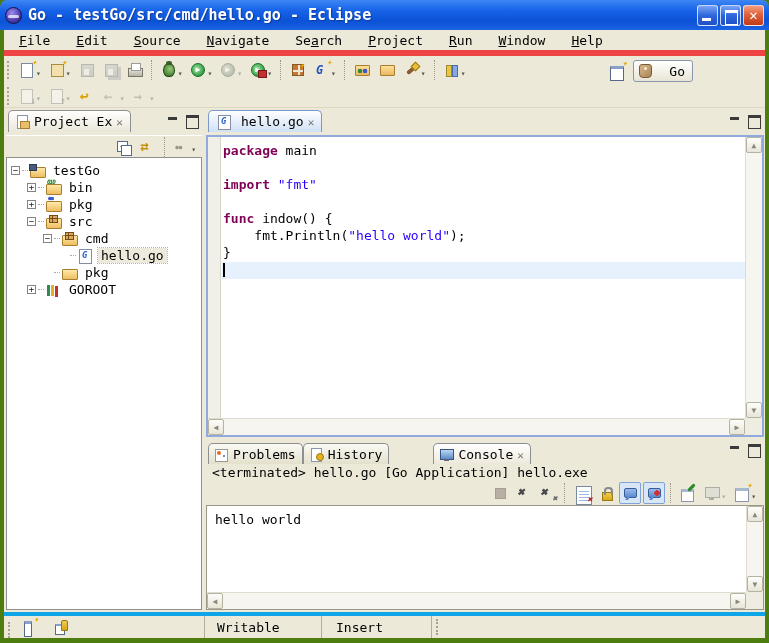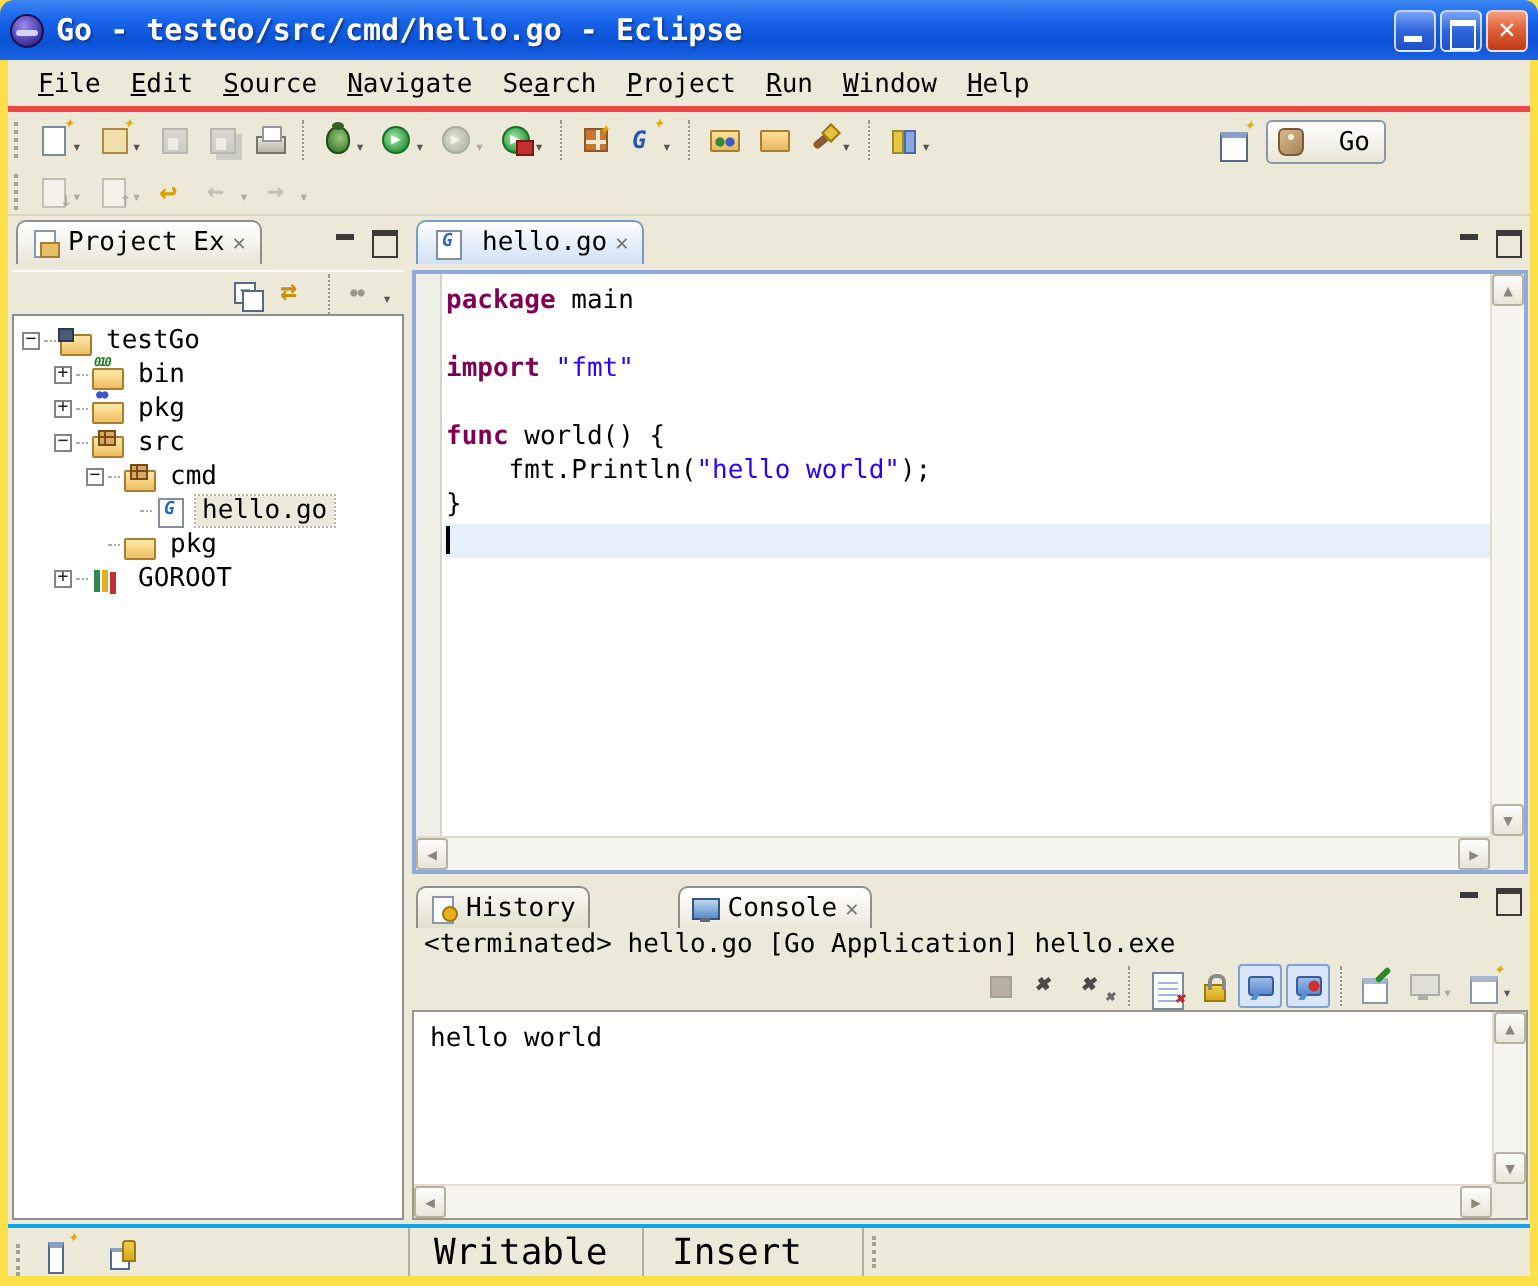--- a/index.html
+++ b/index.html
@@ -1,17 +1,17 @@
 <!DOCTYPE html>
 <html><head>
 <meta charset="utf-8">
 <style>
   * { margin:0; padding:0; box-sizing:border-box; }
   html,body { width:769px; height:643px; font-family:"DejaVu Sans Mono",monospace; }
-  .window { position:relative; width:769px; height:643px; background:#fde047; overflow:hidden; }
+  .window { position:relative; width:769px; height:643px; background:#4d7c0f; overflow:hidden; }
 
   
   .titlebar { position:absolute; left:0; top:0; width:769px; height:30px;
     background:linear-gradient(180deg,#3C86F4 0%,#1763E8 35%,#0B52D6 70%,#1A63E2 100%);
     border-radius:7px 7px 0 0; display:flex; align-items:center; padding:0 5px; }
   .app-icon { width:17px; height:17px; border-radius:50%;
     background:radial-gradient(circle at 6px 5px,#9C8CF0,#4A3AA8 60%,#241A60); border:1px solid #1A1150; position:relative; flex:none; }
   .app-icon::after { content:""; position:absolute; left:2px; top:7px; width:11px; height:3px;
     background:#E8E8FF; border-radius:2px; opacity:.85; }
   .title-text { color:#fff; font-size:15px; font-weight:bold; margin-left:6px;
@@ -23,22 +23,22 @@
   .wbtn-min::before { content:""; position:absolute; left:4px; bottom:4px; width:9px; height:3px; background:#fff; }
   .wbtn-max::before { content:""; position:absolute; left:4px; top:4px; width:11px; height:11px;
     border:1px solid #fff; border-top:3px solid #fff; }
   .wbtn-close::before { content:"✕"; position:absolute; left:0; right:0; top:1px; text-align:center;
     color:#fff; font-size:14px; font-weight:bold; }
 
   
   .client { position:absolute; left:4px; right:4px; top:30px; bottom:5px; background:#ECE9D8; }
 
   
-  .menubar { position:absolute; left:0; top:0; right:0; height:26px; display:flex; align-items:flex-end;
-    padding-left:8px; gap:1px; border-bottom:3px solid #ef4444; }
+  .menubar { position:absolute; left:0; top:0; right:0; height:26px; display:flex; align-items:flex-start;
+    padding-left:8px; gap:12px; border-bottom:6px solid #ef4444; }
   .menu-item { font-size:13px; color:#000; padding:3px 7px; }
   .menu-item u { text-decoration:underline; }
 
   
   .tbrow { position:absolute; left:0; right:0; display:flex; align-items:center; }
   .tbrow.r1 { top:26px; height:28px; }
   .tbrow.r2 { top:54px; height:24px; border-bottom:1px solid #DCD8C4; }
   .grip { width:3px; height:18px; border-left:2px dotted #A6A290; margin:0 5px 0 3px; flex:none; }
   .tbtn { display:flex; align-items:center; padding:2px 2px; margin:0 1px; border:1px solid transparent; border-radius:2px; }
   .tbtn.pressed { background:#D9E6F8; border-color:#7FA3D6; }
@@ -192,21 +192,21 @@
       background:linear-gradient(#9ABCE8,#5A8AD0); border:1px solid #3A5A9A; border-radius:2px; }
   .ic-show-stdout::after, .ic-show-stderr::after { content:""; position:absolute; left:4px; bottom:1px; width:3px; height:3px; background:#5A8AD0; transform:skewX(-30deg); }
   .ic-show-stderr::before { background:radial-gradient(circle at 8px 4px,#D03030 2.5px,transparent 3px),linear-gradient(#9ABCE8,#5A8AD0); }
   .ic-pin-console::before { content:""; position:absolute; left:1px; top:4px; width:11px; height:9px; background:#fff; border:1px solid #8A96B0; border-top:3px solid #A8B8D0; }
   .ic-pin-console::after { content:""; position:absolute; right:0px; top:1px; width:9px; height:3px; background:#2A8A2A; border-radius:2px; transform:rotate(-45deg); }
   .ic-display-selected-console::before { content:""; position:absolute; left:1px; top:2px; width:13px; height:9px; background:#C8D4E4; border:1px solid #55606E; }
   .ic-display-selected-console::after { content:""; position:absolute; left:5px; bottom:1px; width:5px; height:2px; background:#55606E; }
   .ic-open-console::before { content:""; position:absolute; left:1px; top:3px; width:12px; height:10px; background:#fff; border:1px solid #8A96B0; border-top:3px solid #A8B8D0; }
 
   
-  .statusbar { position:absolute; left:0; right:0; bottom:0; height:26px; display:flex; align-items:flex-end; font-size:18px; border-top:2px solid #0ea5e9; }
+  .statusbar { position:absolute; left:0; right:0; bottom:0; height:26px; display:flex; align-items:flex-end; font-size:13px; border-top:4px solid #0ea5e9; }
   .sb-grip { width:3px; height:16px; border-left:2px dotted #A6A290; margin:0 6px 0 4px; flex:none; }
   .sb-icons { display:flex; gap:8px; align-items:center; margin-right:8px; }
   .ic-show-view-as-fastview::before { content:""; position:absolute; left:3px; top:2px; width:6px; height:12px; background:#fff; border:1px solid #55688A; border-top:3px solid #8AA0C8; }
   .ic-trim-stack::before { content:""; position:absolute; left:2px; top:5px; width:8px; height:8px; background:#fff; border:1px solid #55688A; border-top:2px solid #8AA0C8; }
   .ic-trim-stack::after { content:""; position:absolute; right:1px; top:1px; width:5px; height:9px; background:linear-gradient(#F0CC50,#D8A818); border:1px solid #9A7A10; border-radius:2px 2px 0 0; }
   .seg-writable { position:absolute; left:200px; width:118px; height:100%; display:flex; align-items:center; border-left:1px solid #B2AE9C; border-right:1px solid #B2AE9C; padding-left:12px; }
   .seg-insert { position:absolute; left:320px; width:108px; height:100%; display:flex; align-items:center; border-right:1px solid #B2AE9C; padding-left:12px; }
   .seg-extra { position:absolute; left:428px; height:100%; display:flex; align-items:center; }
 </style>
 </head>
@@ -420,39 +420,43 @@
           <span class="pbtn pbtn-max"></span>
         </div>
       </div>
       <div class="ed-body">
         <div class="ruler"></div>
         <div class="code">
             <div class="code-line"><span class="k">package</span><span> main</span></div>
             <div class="code-line"></div>
             <div class="code-line"><span class="k">import</span><span> </span><span class="s">"fmt"</span></div>
             <div class="code-line"></div>
-            <div class="code-line"><span class="k">func</span><span> world() {</span></div>
+            <div class="code-line"><span class="k">func</span><span> indow() {</span></div>
             <div class="code-line"><span>    fmt.Println(</span><span class="s">"hello world"</span><span>);</span></div>
             <div class="code-line"><span>}</span></div>
             <div class="code-line cur"><span class="caret"></span></div>
           </div>
         <div class="vscroll">
           <div class="sbtn">▲</div>
           <div class="sbtn sb-dn">▼</div>
         </div>
         <div class="hscroll">
           <div class="sbtn">◀</div>
           <div class="sbtn">▶</div>
         </div>
         <div class="corner"></div>
       </div>
     </div>
 
     <div class="panel console">
       <div class="ctabs">
+        <div class="ctab">
+            <i class="tic tic-problems"></i>
+            <span>Problems</span>
+          </div>
           <div class="ctab">
             <i class="tic tic-history"></i>
             <span>History</span>
           </div>
           <div class="ctab active">
             <i class="tic tic-console"></i>
             <span>Console</span>
             <span class="close-x"></span>
           </div>
           <div class="pbtns" style="top:2px">

